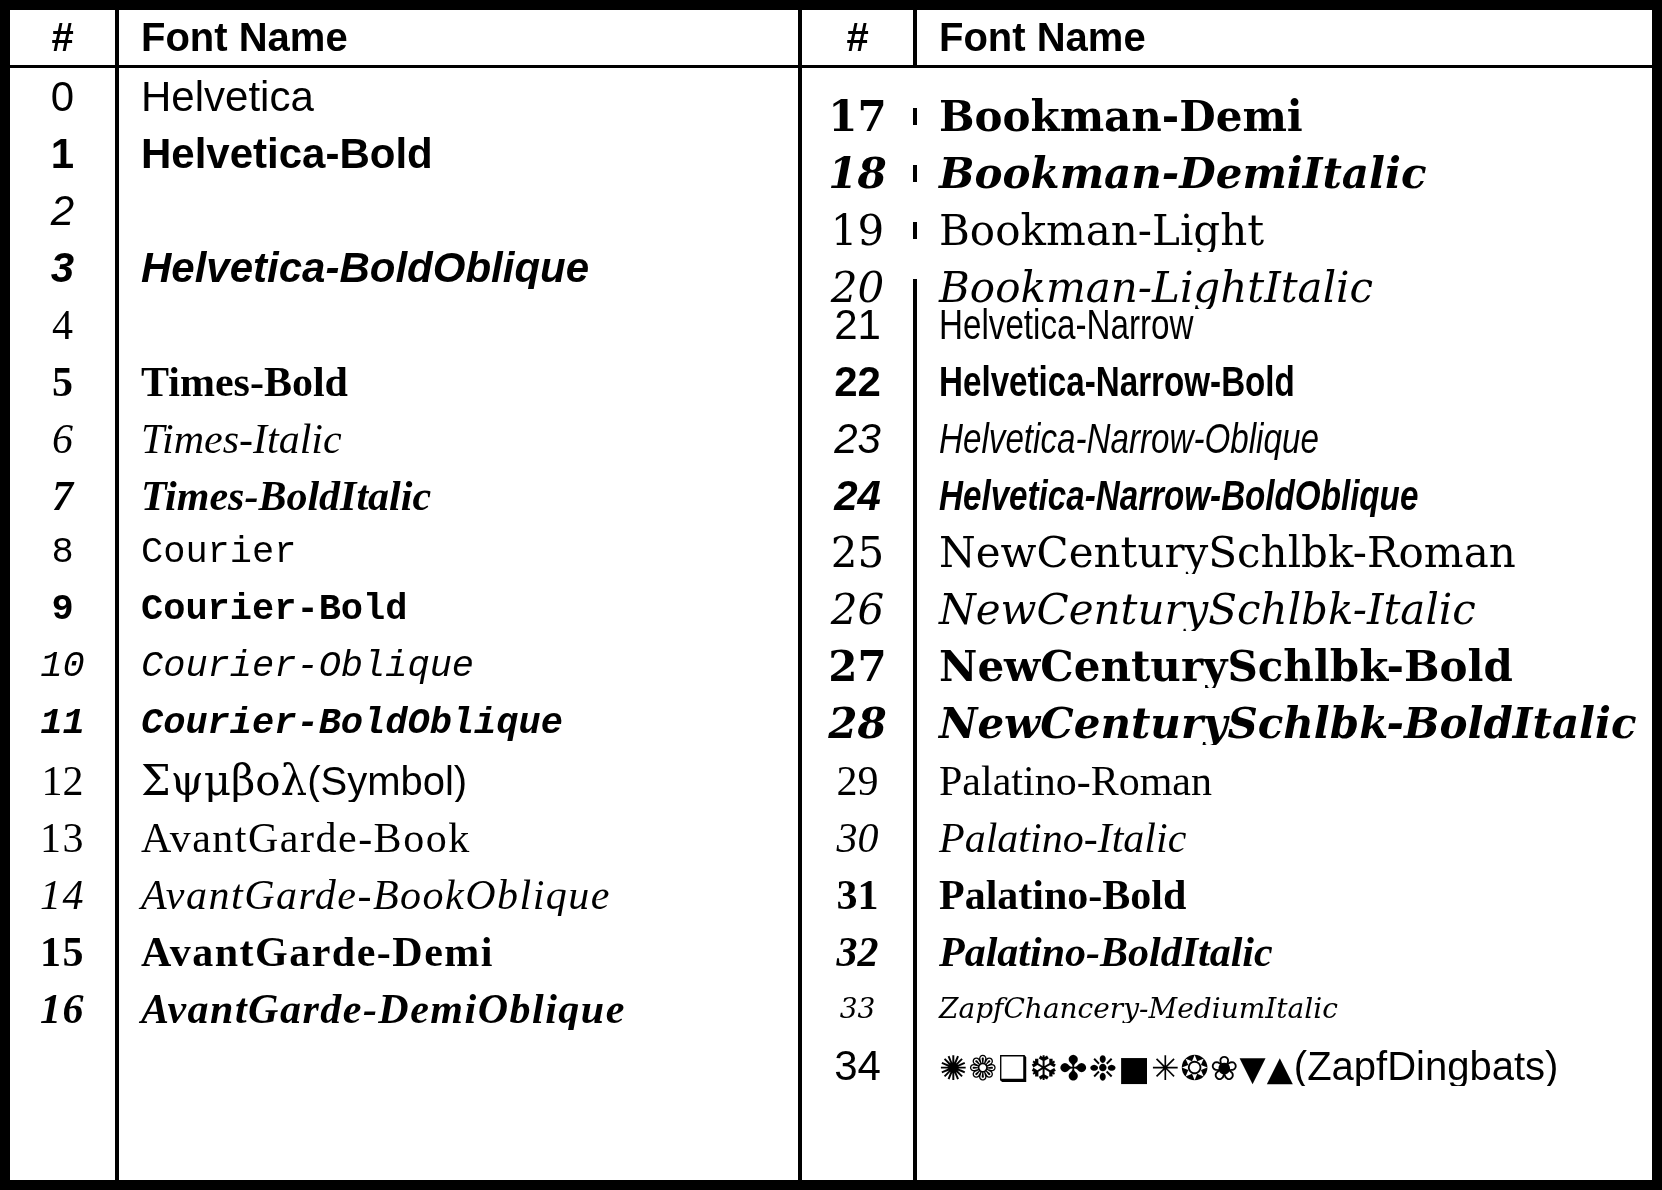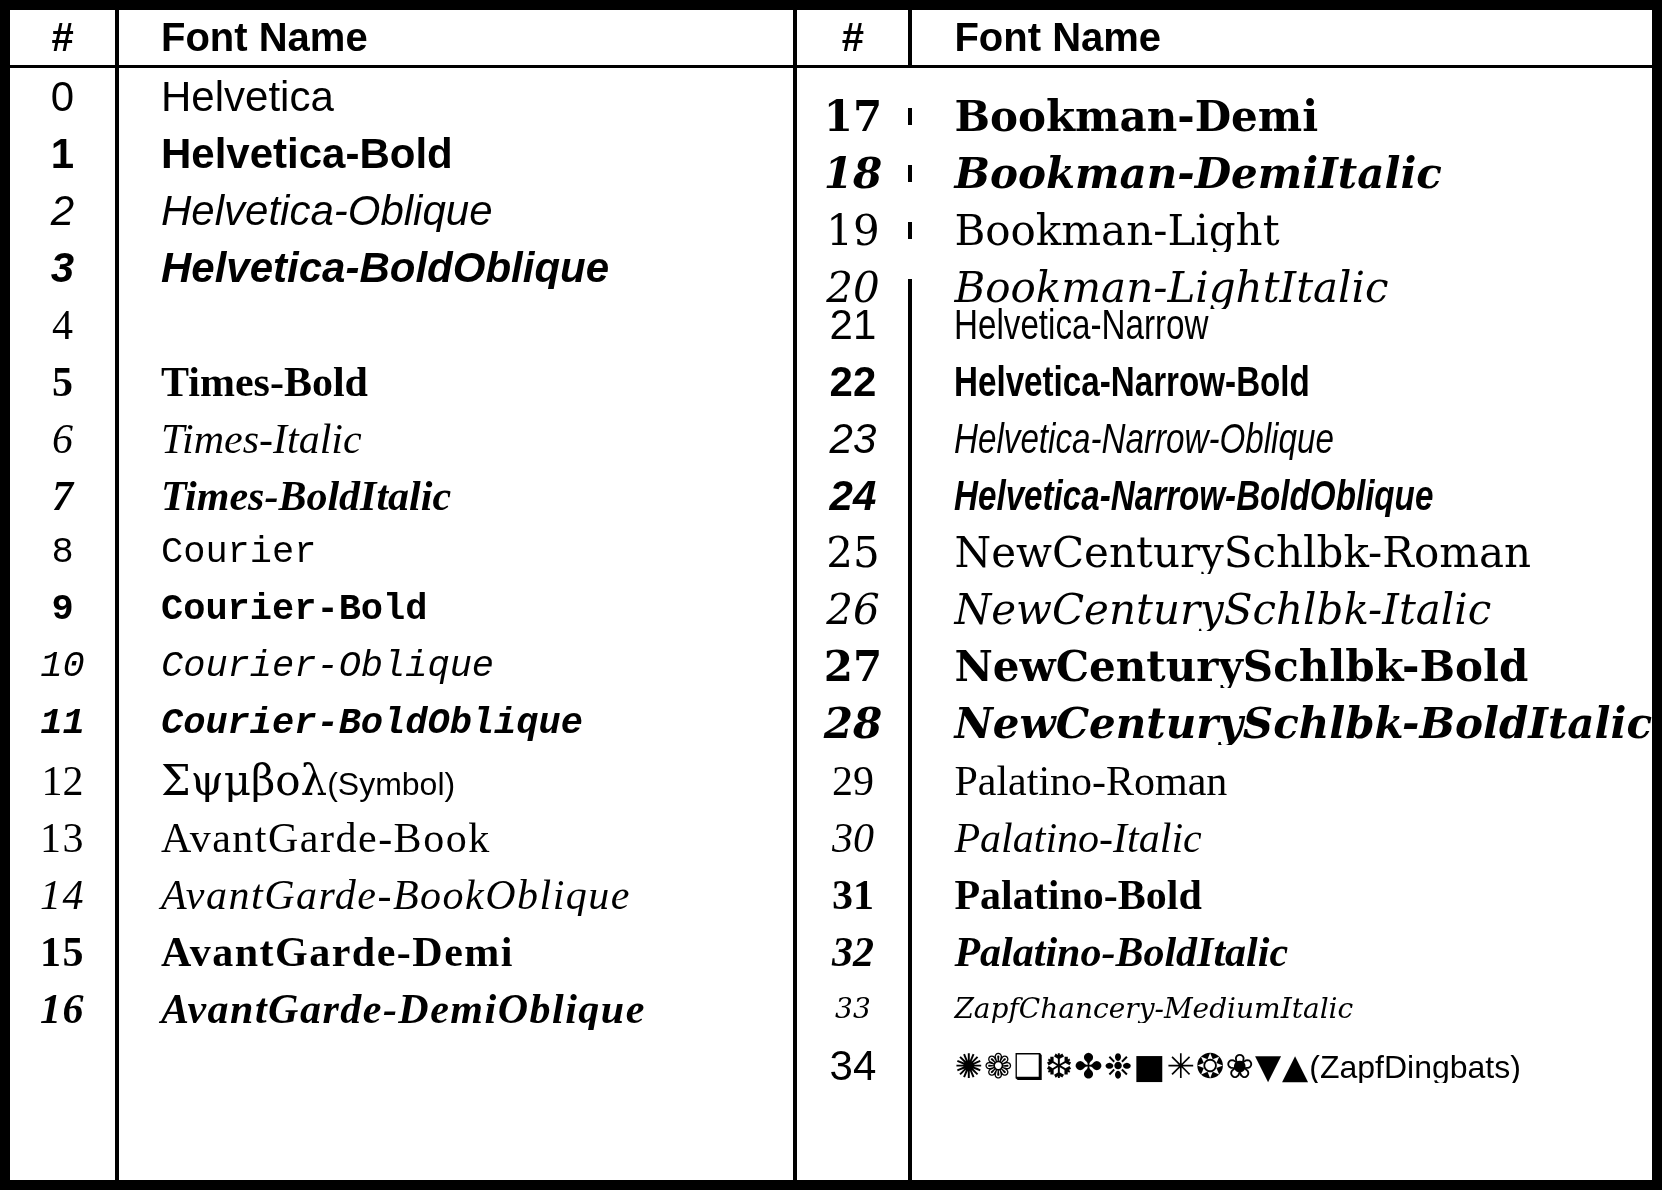--- a/index.html
+++ b/index.html
@@ -7,38 +7,38 @@
   .frame{box-sizing:border-box;width:1662px;height:1190px;border:10px solid #000;display:flex;background:#fff;}
   .half{display:flex;flex-direction:column;box-sizing:border-box;}
   .half.left{width:792px;border-right:4px solid #000;}
   .half.right{flex:1;}
   .hrow{display:flex;flex:0 0 auto;height:55px;border-bottom:3px solid #000;align-items:center;}
   .row{display:flex;flex:0 0 auto;height:57px;align-items:center;}
   .fill{display:flex;flex:1 1 auto;}
   .num{width:105px;flex:0 0 auto;border-right:4px solid #000;align-self:stretch;
        display:flex;align-items:center;justify-content:center;}
   .half.right .num{width:111px;}
-  .name{flex:1;padding-left:42px;white-space:nowrap;overflow:hidden;display:flex;align-items:baseline;}
+  .name{flex:1;padding-left:22px;white-space:nowrap;overflow:hidden;display:flex;align-items:baseline;}
   .hdr{font-family:"Liberation Sans",sans-serif;font-weight:bold;font-size:40px;}
   .nm{font-size:42px;line-height:1;}
   
   .f-helv{font-family:"Liberation Sans",sans-serif;}
   .f-times{font-family:"Liberation Serif",serif;}
   .f-mono{font-family:"Liberation Mono",monospace;font-size:37px;}
   .f-sym{font-family:"DejaVu Serif",serif;}
   .f-avant{font-family:Liberation Serif, serif;letter-spacing:1.5px;}
   .f-book{font-family:"DejaVu Serif",serif;margin-top:40px;}
   .f-ncs{font-family:"DejaVu Serif",serif;}
   .f-pal{font-family:"Liberation Serif",serif;}
   .f-chan{font-family:"DejaVu Serif",serif;font-style:italic;font-size:28px;}
   .f-ding{font-family:"DejaVu Sans",sans-serif;font-size:34px;letter-spacing:1px;}
   .b{font-weight:bold;}
   .i{font-style:italic;}
   .narrow-x{display:inline-block;transform:scaleX(0.79);transform-origin:0 50%;}
-  .suffix{font-family:"Liberation Sans",sans-serif;font-size:32px;font-weight:normal;font-style:normal;}
+  .suffix{font-family:"Liberation Sans",sans-serif;font-size:40px;font-weight:normal;font-style:normal;}
 </style>
 </head>
 <body>
 
 <div class="frame">
   <div class="half left">
     <div class="hrow">
       <div class="num hdr">#</div>
       <div class="name hdr">Font Name</div>
     </div>
@@ -49,23 +49,20 @@
         </div>
       </div>
       <div class="row">
         <div class="num nm f-helv b">1</div>
         <div class="name">
           <span class="nm f-helv b">Helvetica-Bold</span>
         </div>
       </div>
       <div class="row">
         <div class="num nm f-helv i">2</div>
-        <div class="name">
-          <span class="nm f-helv i">Helvetica-Oblique</span>
-        </div>
       </div>
       <div class="row">
         <div class="num nm f-helv b i">3</div>
         <div class="name">
           <span class="nm f-helv b i">Helvetica-BoldOblique</span>
         </div>
       </div>
       <div class="row">
         <div class="num nm f-times">4</div>
       </div>

